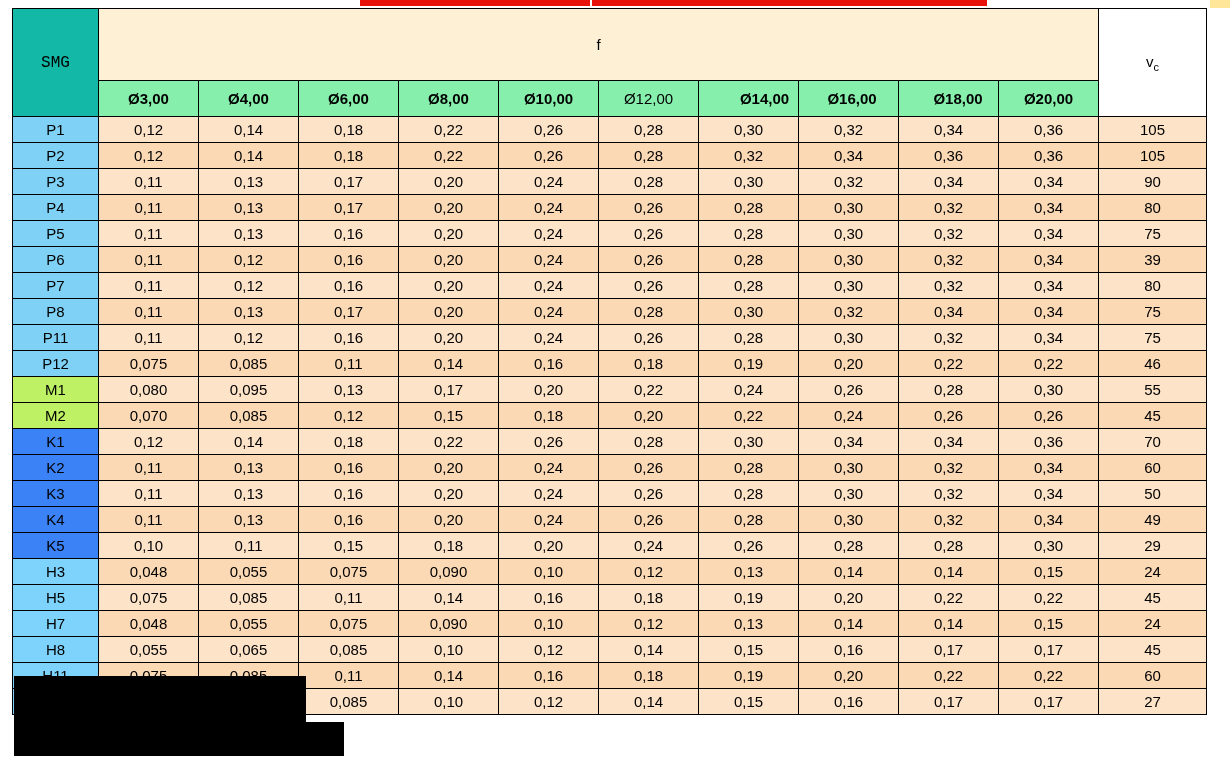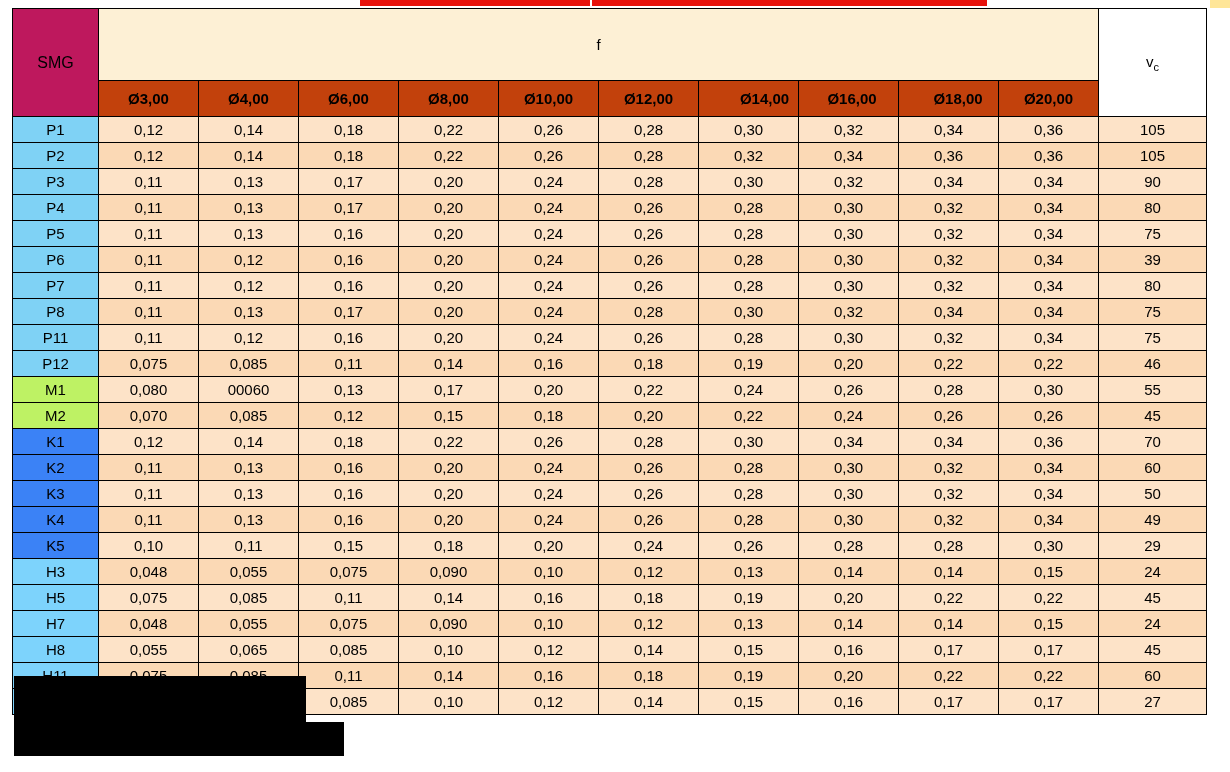--- a/index.html
+++ b/index.html
@@ -51,21 +51,21 @@
     padding: 0;
     height: 25px;
   }
   
   .hdr-f {
     background: #fdf0d5;
     height: 72px;
     font-size: 16px;
   }
   .hdr-smg {
-    background: #c2410c;
+    background: #86efac;
     height: 36px;
     font-weight: normal;
   }
   .hdr-smg td {
     font-size: 16px;
   }
   .col-smg { width: 86px; }
   .col-d   { width: 100px; }
   .col-vc  { width: 108px; }
 
@@ -111,31 +111,31 @@
         <col class="col-d">
       <col class="col-d">
         <col class="col-d">
         <col class="col-d">
         <col class="col-d">
         <col class="col-d">
       <col class="col-vc">
     </colgroup>
     <tbody id="table-body">
         <tr class="hdr-f">
-          <td rowspan="2" class="hdr-smg" style="background: #be185d; font-size: 16px;">SMG</td>
+          <td rowspan="2" class="hdr-smg" style="background: #14b8a6; font-size: 16px; font-family: Liberation Mono, monospace;">SMG</td>
           <td colspan="10" style="vertical-align: middle;">f</td>
           <td rowspan="2" style="background: rgb(255, 255, 255);"><span>v</span><span class="vc-sub">c</span></td>
         </tr>
         <tr class="hdr-smg">
           <td style="font-weight: bold;">Ø3,00</td>
           <td style="font-weight: bold;">Ø4,00</td>
           <td style="font-weight: bold;">Ø6,00</td>
           <td style="font-weight: bold;">Ø8,00</td>
           <td style="font-weight: bold;">Ø10,00</td>
-          <td style="font-weight: bold;">Ø12,00</td>
+          <td style="font-weight: normal;">Ø12,00</td>
           <td style="font-weight: bold; padding-left: 32px;">Ø14,00</td>
           <td style="font-weight: bold; padding-left: 7px;">Ø16,00</td>
           <td style="font-weight: bold; padding-left: 19px;">Ø18,00</td>
           <td style="font-weight: bold;">Ø20,00</td>
         </tr>
         <tr>
           <td class="lbl-P">P1</td>
           <td class="cell-val">0,12</td>
           <td class="cell-val">0,14</td>
           <td class="cell-val">0,18</td>
@@ -270,21 +270,21 @@
           <td class="cell-val alt">0,18</td>
           <td class="cell-val alt">0,19</td>
           <td class="cell-val alt">0,20</td>
           <td class="cell-val alt">0,22</td>
           <td class="cell-val alt">0,22</td>
           <td class="cell-vc alt">46</td>
         </tr>
         <tr>
           <td class="lbl-M">M1</td>
           <td class="cell-val">0,080</td>
-          <td class="cell-val">00060</td>
+          <td class="cell-val">0,095</td>
           <td class="cell-val">0,13</td>
           <td class="cell-val">0,17</td>
           <td class="cell-val">0,20</td>
           <td class="cell-val">0,22</td>
           <td class="cell-val">0,24</td>
           <td class="cell-val">0,26</td>
           <td class="cell-val">0,28</td>
           <td class="cell-val">0,30</td>
           <td class="cell-vc">55</td>
         </tr>

